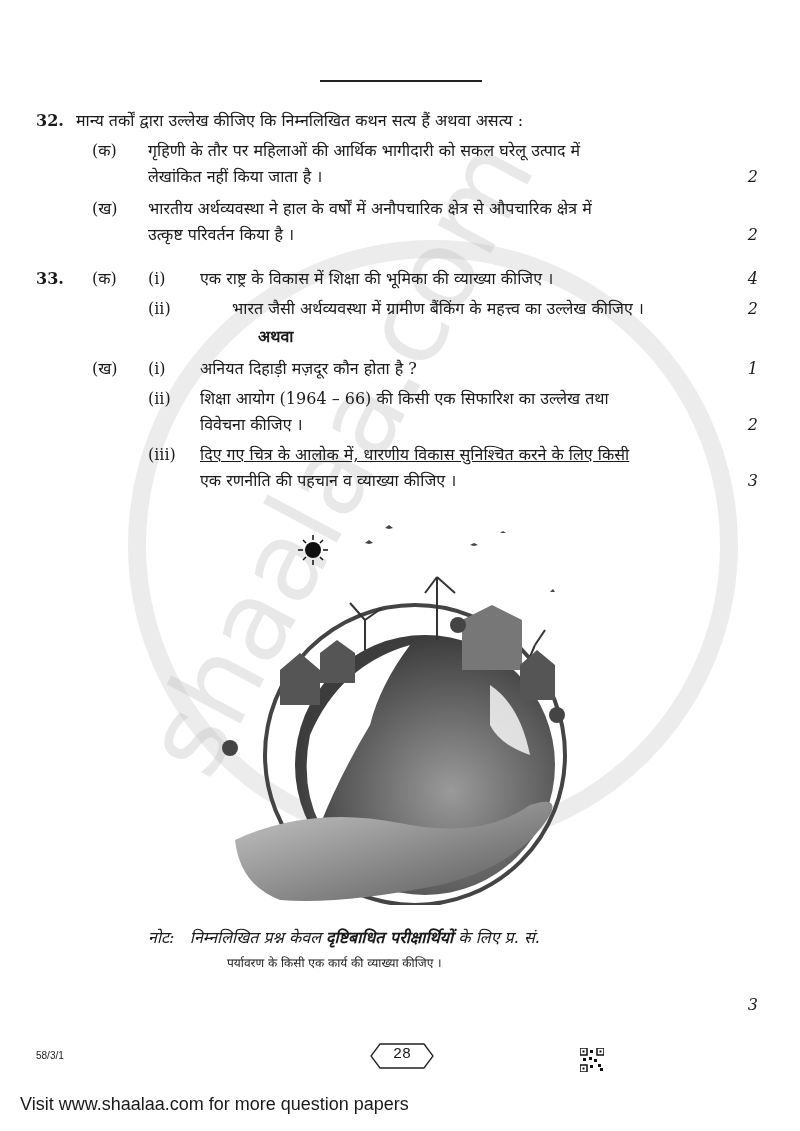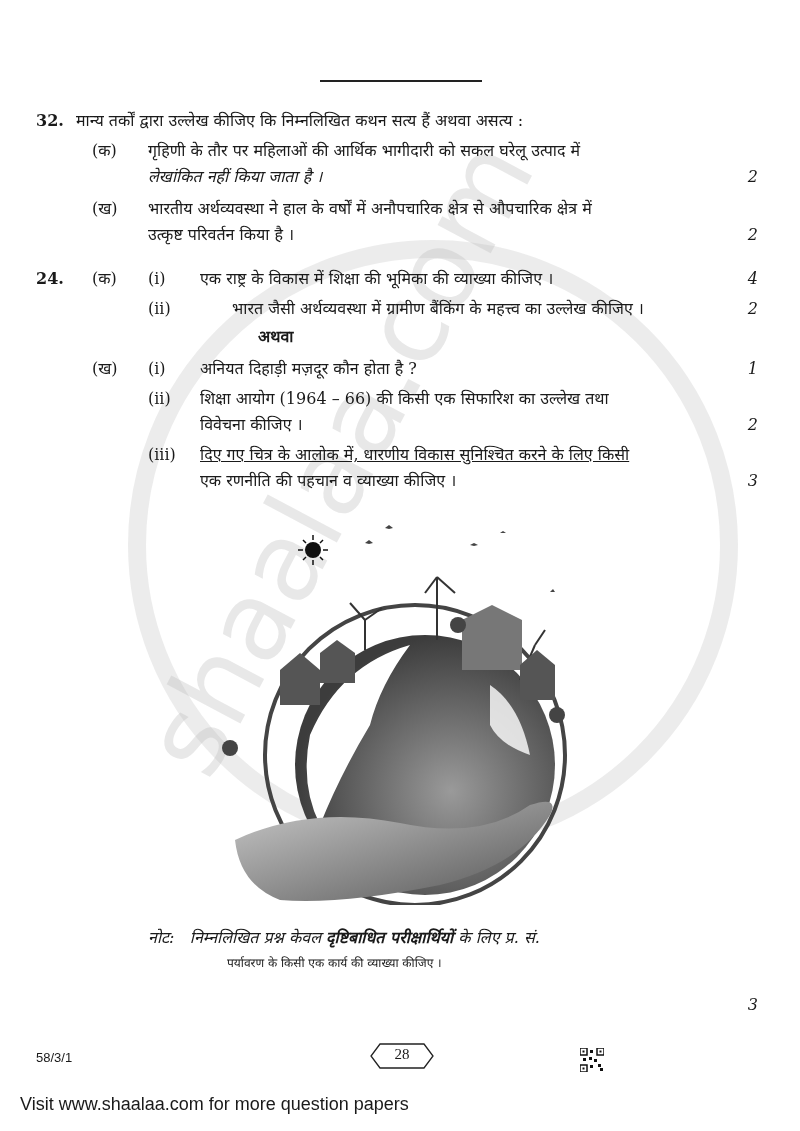--- a/index.html
+++ b/index.html
@@ -20,24 +20,24 @@
                border: 18px solid rgba(200,200,200,0.35); box-sizing: border-box; pointer-events: none; }
   .watermark-text { position: absolute; left: 200px; top: 470px; font-family: "DejaVu Sans", sans-serif;
                     font-size: 110px; color: rgba(190,190,190,0.35); transform: rotate(-62deg);
                     transform-origin: 180px 200px; white-space: nowrap; }
   .note { position: absolute; left: 148px; top: 925px; font-size: 16px; line-height: 26px; }
   .note-label { font-weight: normal; font-style: italic; margin-top: 9px; }
   .note-body { font-style: italic; }
   .note-line2 { position: absolute; left: 200px; top: 951px; font-style: italic; font-size: 16px; }
   .note-q { position: absolute; left: 200px; top: 954px; font-size: 12px; margin-left: 27px; }
   .note-marks { position: absolute; right: 42px; top: 995px; font-style: italic; font-size: 16px; }
-  .footer-code { position: absolute; left: 36px; top: 1050px; font-family: "Liberation Sans", sans-serif; font-size: 13px; }
+  .footer-code { position: absolute; left: 36px; top: 1050px; font-family: "Liberation Sans", sans-serif; font-size: 10px; }
   .page-badge { position: absolute; left: 370px; top: 1042px; width: 64px; height: 28px; }
   .page-badge span { position: absolute; left: 0; top: 4px; width: 64px; text-align: center;
-                     font-family: Liberation Serif, serif; font-size: 15px; }
+                     font-family: Liberation Mono, monospace; font-size: 15px; }
   .qr { position: absolute; left: 580px; top: 1048px; width: 24px; height: 24px; }
   .visit { position: absolute; left: 20px; top: 1094px; font-family: "Liberation Sans", sans-serif; font-size: 18px; }
 </style>
 </head>
 <body>
 
 <div class="page">
 
   <div class="watermark"></div>
   <div class="watermark-text">shaalaa.com</div>
@@ -46,34 +46,34 @@
 
   <div class="row" style="top:108px;">
     <span class="qnum">32.</span>
     <span class="text" style="left:76px;">मान्य तर्कों द्वारा उल्लेख कीजिए कि निम्नलिखित कथन सत्य हैं अथवा असत्य :</span>
   </div>
   <div class="row" style="top:138px;">
     <span class="sub1">(क)</span>
     <span class="text justify" style="left:148px; width:580px;">गृहिणी के तौर पर महिलाओं की आर्थिक भागीदारी को सकल घरेलू उत्पाद में</span>
   </div>
   <div class="row" style="top:164px;">
-    <span class="text" style="left:148px;font-style:italic;">लेखांकित नहीं किया जाता है ।</span>
+    <span class="text" style="left:148px;">लेखांकित नहीं किया जाता है ।</span>
     <span class="marks">2</span>
   </div>
   <div class="row" style="top:196px;">
     <span class="sub1">(ख)</span>
     <span class="text justify" style="left:148px; width:580px;">भारतीय अर्थव्यवस्था ने हाल के वर्षों में अनौपचारिक क्षेत्र से औपचारिक क्षेत्र में</span>
   </div>
   <div class="row" style="top:222px;">
     <span class="text" style="left:148px;">उत्कृष्ट परिवर्तन किया है ।</span>
     <span class="marks">2</span>
   </div>
 
   <div class="row" style="top:266px;">
-    <span class="qnum">24.</span>
+    <span class="qnum">33.</span>
     <span class="sub1">(क)</span>
     <span class="roman">(i)</span>
     <span class="text" style="left:200px;">एक राष्ट्र के विकास में शिक्षा की भूमिका की व्याख्या कीजिए ।</span>
     <span class="marks">4</span>
   </div>
   <div class="row" style="top:296px;">
     <span class="roman">(ii)</span>
     <span class="text" style="left:200px;margin-left:32px;">भारत जैसी अर्थव्यवस्था में ग्रामीण बैंकिंग के महत्त्व का उल्लेख कीजिए ।</span>
     <span class="marks">2</span>
   </div>

